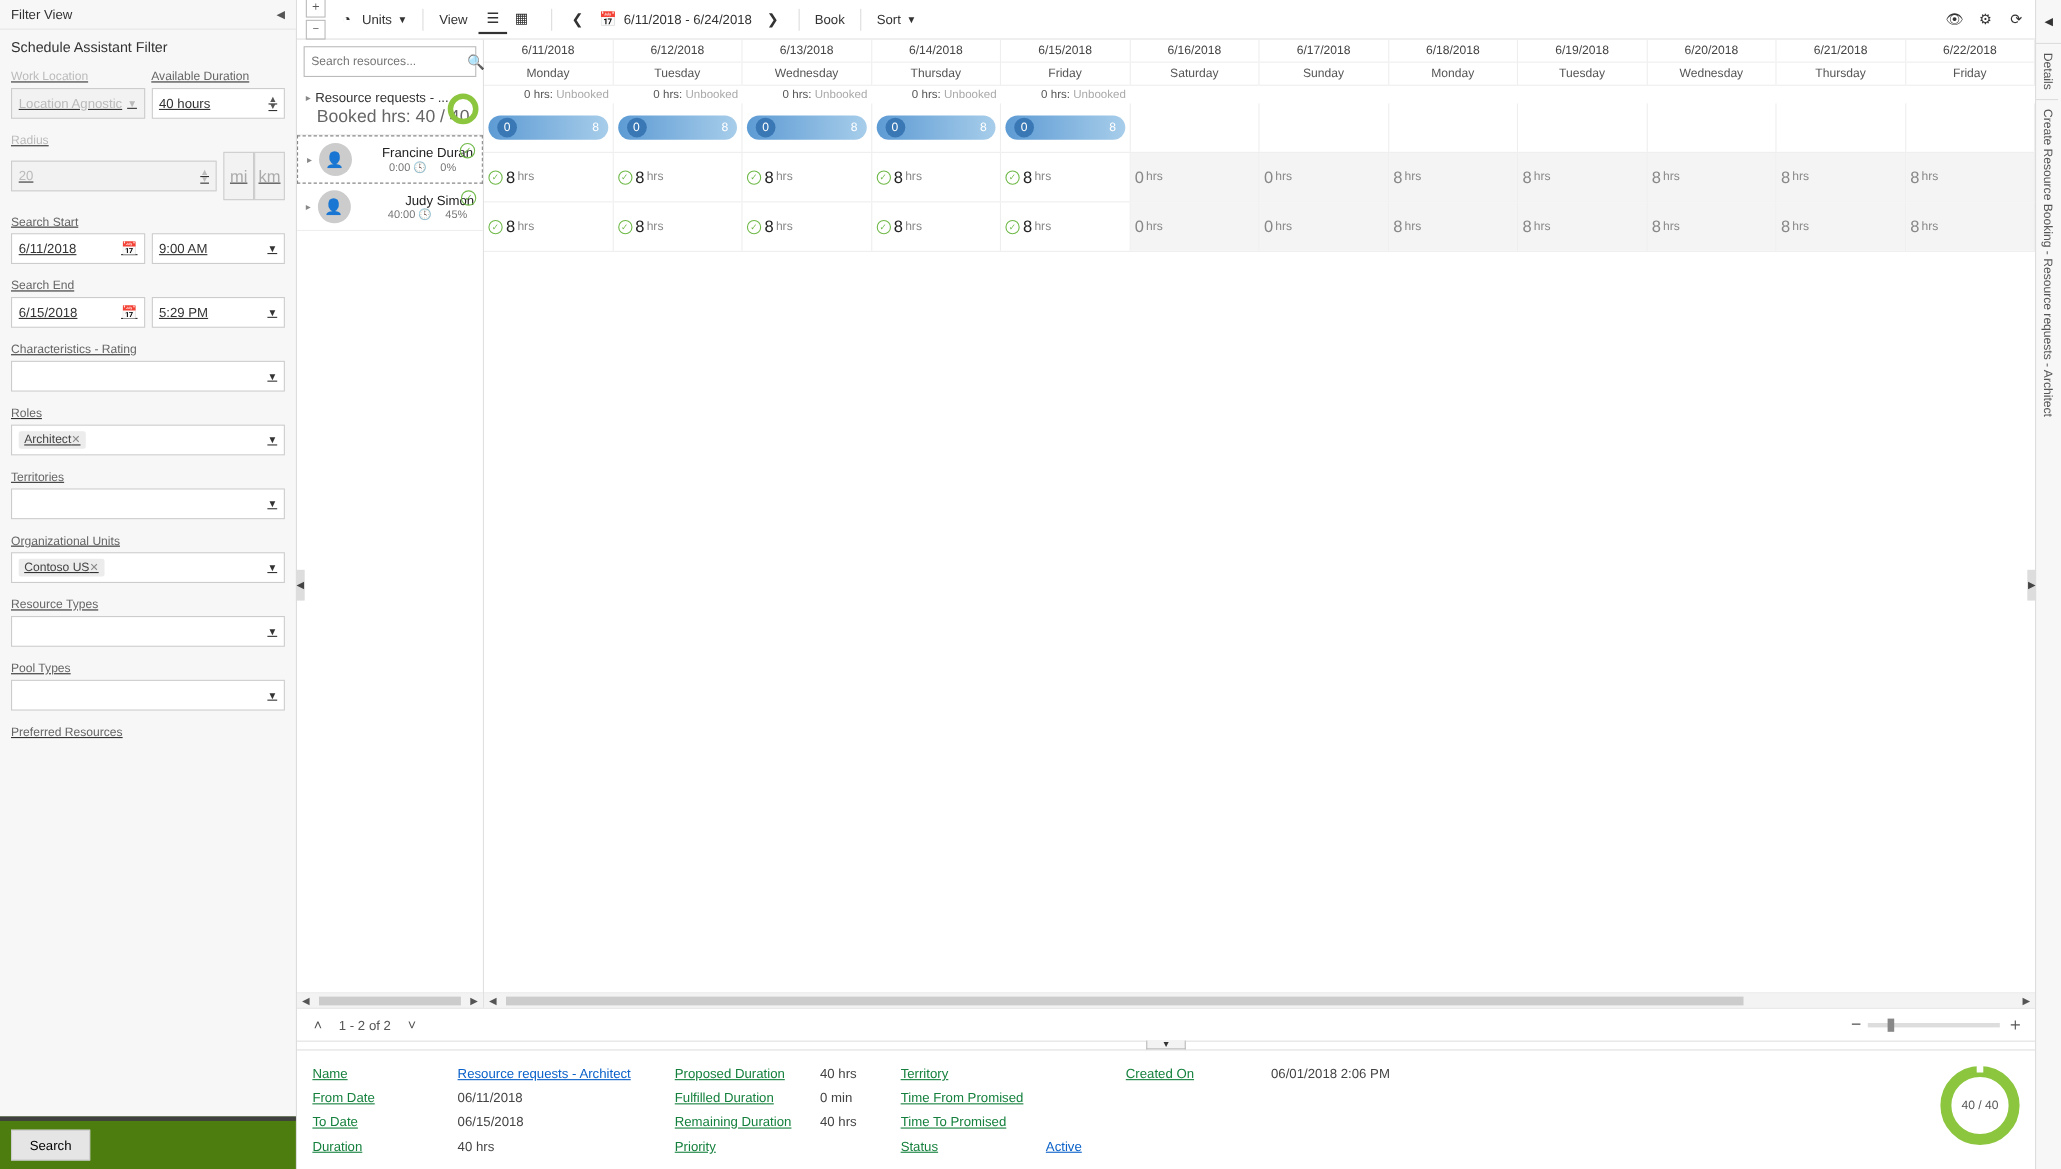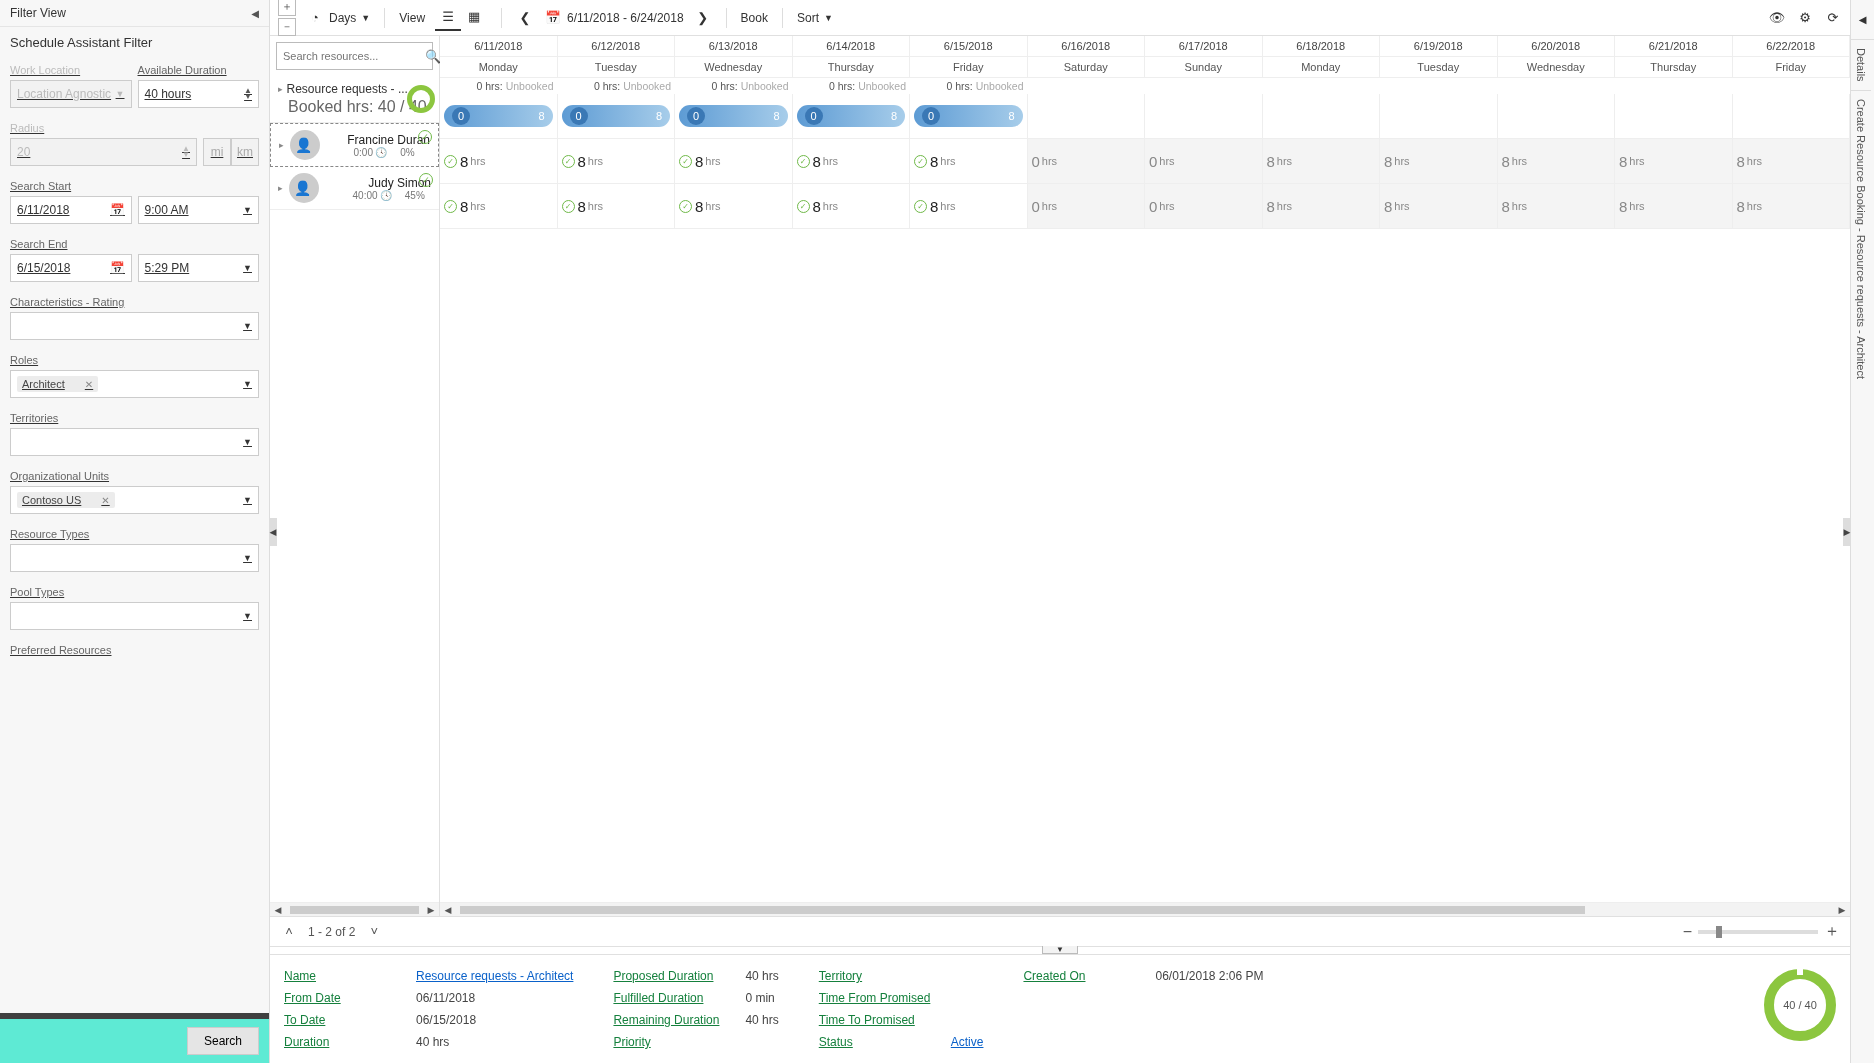--- a/index.html
+++ b/index.html
@@ -13,31 +13,31 @@
   .subheader { padding: 8px 10px; font-size: 13px; color: #333; }
   .filters { padding: 6px 10px; flex: 1; overflow: auto; }
   .filter-row { margin-bottom: 14px; text-decoration: underline; }
   .filter-label { font-size: 11px; color: #666; display: block; margin-bottom: 4px; }
   .filter-control, .select-wrap, .date-wrap { width: 100%; height: 28px; border: 1px solid #ccc; background: #fff; display: flex; align-items: center; padding: 0 6px; font-size: 12px; color: #333; position: relative; }
   .select-wrap .caret, .date-wrap .caret { margin-left: auto; font-size: 9px; color: #333; }
   .two-col { display: flex; gap: 6px; }
   .two-col > div { flex: 1; }
   .muted { color: #bbb !important; }
   .disabled-ctl { background: #f2f2f2; color: #bbb; }
-  .chip { background: #ececec; border-radius: 2px; padding: 2px 5px; font-size: 11px; display: inline-flex; align-items: center; gap: 20px; color: #444;}
+  .chip { background: #ececec; border-radius: 2px; padding: 2px 5px; font-size: 11px; display: inline-flex; align-items: center; gap: 0; color: #444;}
   .chip .x { font-size: 10px; color: #888; cursor: pointer; }
-  .search-btn-bar { padding: 8px 10px; display: flex; justify-content: flex-end; border-top: 6px solid #404040; background: #5eead4;}
+  .search-btn-bar { padding: 8px 10px; display: flex; border-top: 4px solid #404040; background: #4d7c0f;}
   .btn-search { padding: 6px 16px; background: #e5e5e5; border: 1px solid #ccc; cursor: pointer; font-size: 12px; }
   .collapse-handle-l { position: absolute; top: 50%; right: -8px; transform: translateY(-50%); width: 8px; height: 28px; background: #ddd; display:flex;align-items:center;justify-content:center;font-size:9px;cursor:pointer;color:#444;}
 
   
   .radius-row { display: flex; gap: 6px; align-items: center;}
   .radius-row .select-wrap { flex: 1; }
   .unit-toggle { display: flex; }
-  .unit-toggle button { width: 28px; height: 28px; border:1px solid #ccc; background:#f2f2f2; font-size:12px; color:#aaa; cursor:pointer;}
+  .unit-toggle button { width: 28px; height: 44px; border:1px solid #ccc; background:#f2f2f2; font-size:15px; color:#aaa; cursor:pointer;}
 
   
   .cal-icon { width: 14px; height: 14px; display:inline-flex;align-items:center;justify-content:center;font-size:12px;margin-left:auto;color:#555; }
 
   
   .updown { margin-left:auto; display:flex;flex-direction:column;font-size:8px;line-height:6px;color:#555;}
 
   
   .main { flex: 1; display: flex; flex-direction: column; min-width: 0; }
   .toolbar { height: 36px; border-bottom: 1px solid #e0e0e0; display:flex; align-items:center; padding: 0 8px; gap: 10px; color:#333;}
@@ -256,21 +256,21 @@
 
   <div class="main">
 
     <div class="toolbar">
       <div class="expand-col" style="border:none;">
         <div class="eb">＋</div>
         <div class="eb">－</div>
       </div>
       <div class="toolbar-item">
         <span class="tiny-icon">◔</span>
-        <span>Days</span>
+        <span>Units</span>
         <span style="font-size:9px">▼</span>
       </div>
       <div class="div"></div>
       <div class="toolbar-item">
           <span>View</span>
         </div>
       <div class="toggle-group">
         <div class="tbtn active">
             <span class="tiny-icon">☰</span>
           </div>

